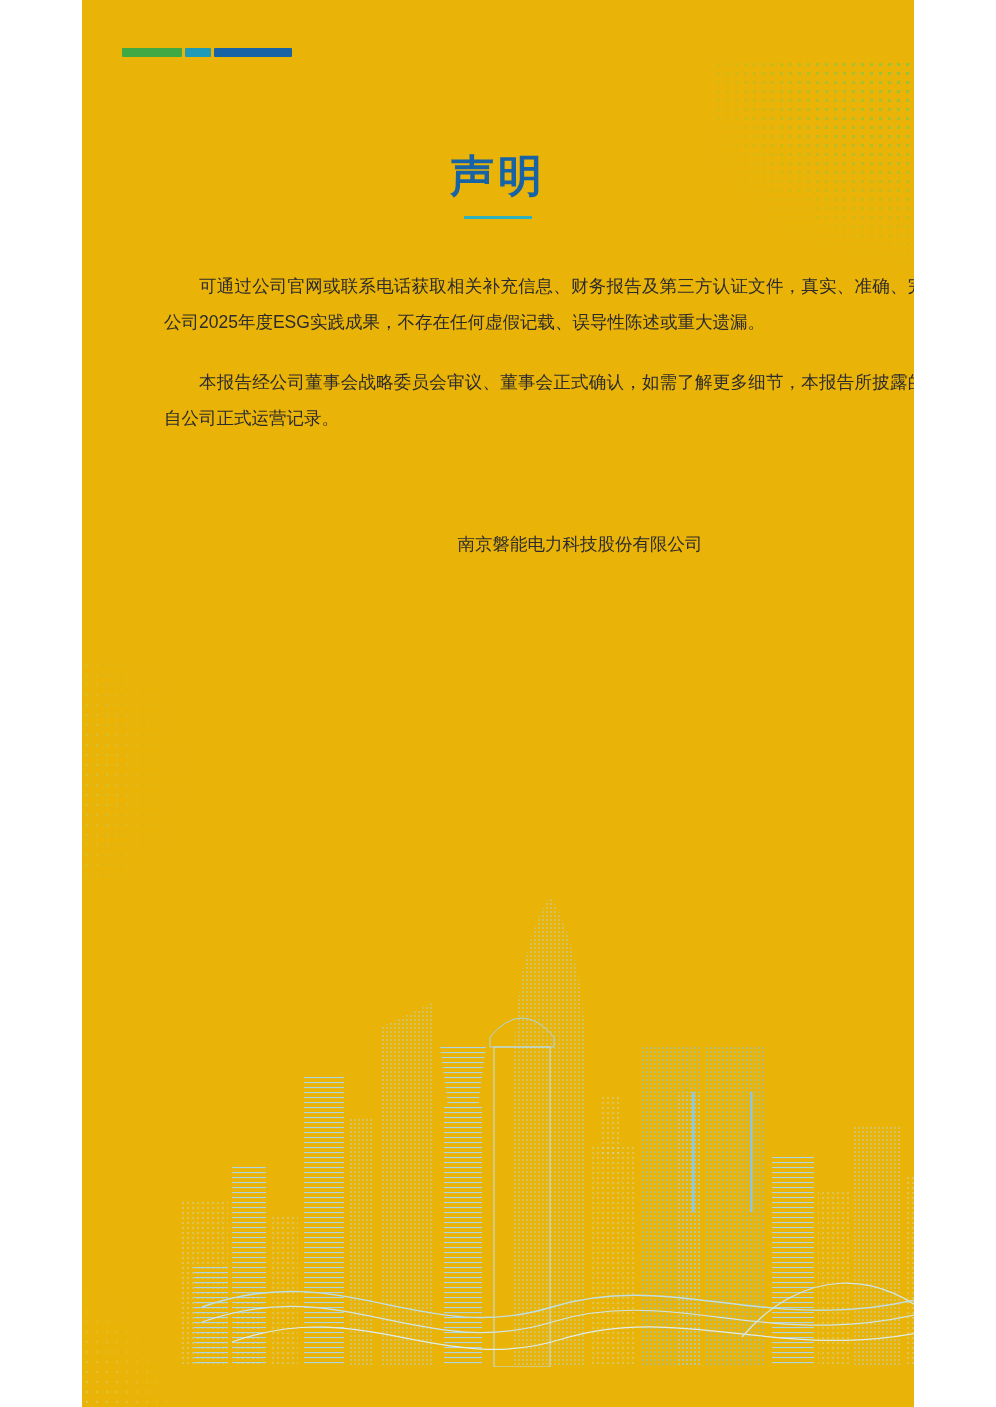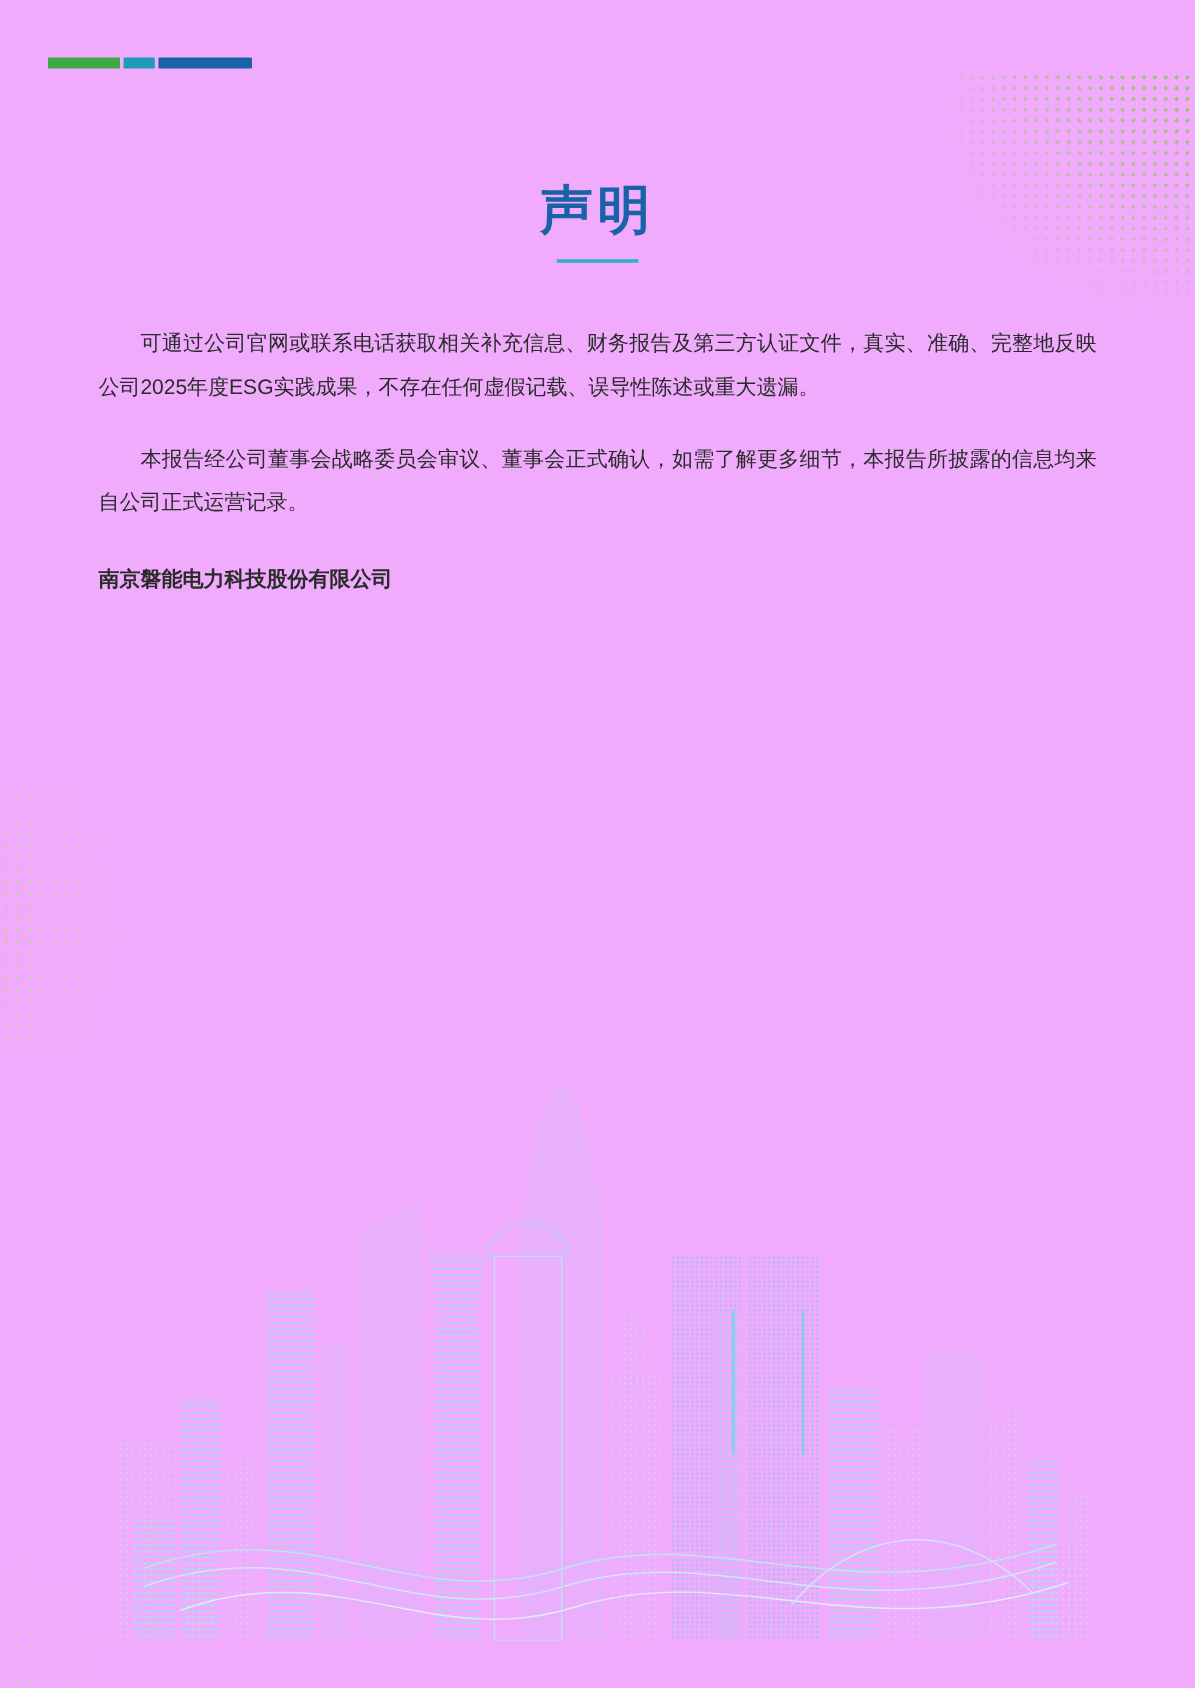--- a/index.html
+++ b/index.html
@@ -5,24 +5,24 @@
   html, body {
     margin: 0;
     padding: 0;
     background: #ffffff;
   }
   body {
     font-family: "Liberation Sans", "DejaVu Sans", sans-serif;
   }
   .page {
     position: relative;
-    width: 996px;
+    width: 832px;
     height: 1407px;
     margin: 0 auto;
-    background: #f0abfc;
+    background: #eab308;
     overflow: hidden;
   }
 
   
   .corner-bars {
     position: absolute;
     top: 48px;
     left: 40px;
     width: 170px;
     height: 9px;
@@ -118,26 +118,25 @@
   .para {
     font-size: 17.5px;
     line-height: 2.06;
     color: #2b2b2b;
     text-align: justify;
     text-justify: inter-ideograph;
     text-indent: 2em;
     margin: 0 0 24px 0;
   }
   .signature {
-    margin-top: 30px;
-    text-align: left;
+    margin-top: 92px;
+    text-align: center;
     font-size: 17.5px;
     line-height: 1.85;
     color: #2b2b2b;
-    font-weight: bold;
   }
 
   
   .skyline {
     position: absolute;
     left: 0;
     bottom: 40px;
     width: 996px;
     height: 620px;
   }

